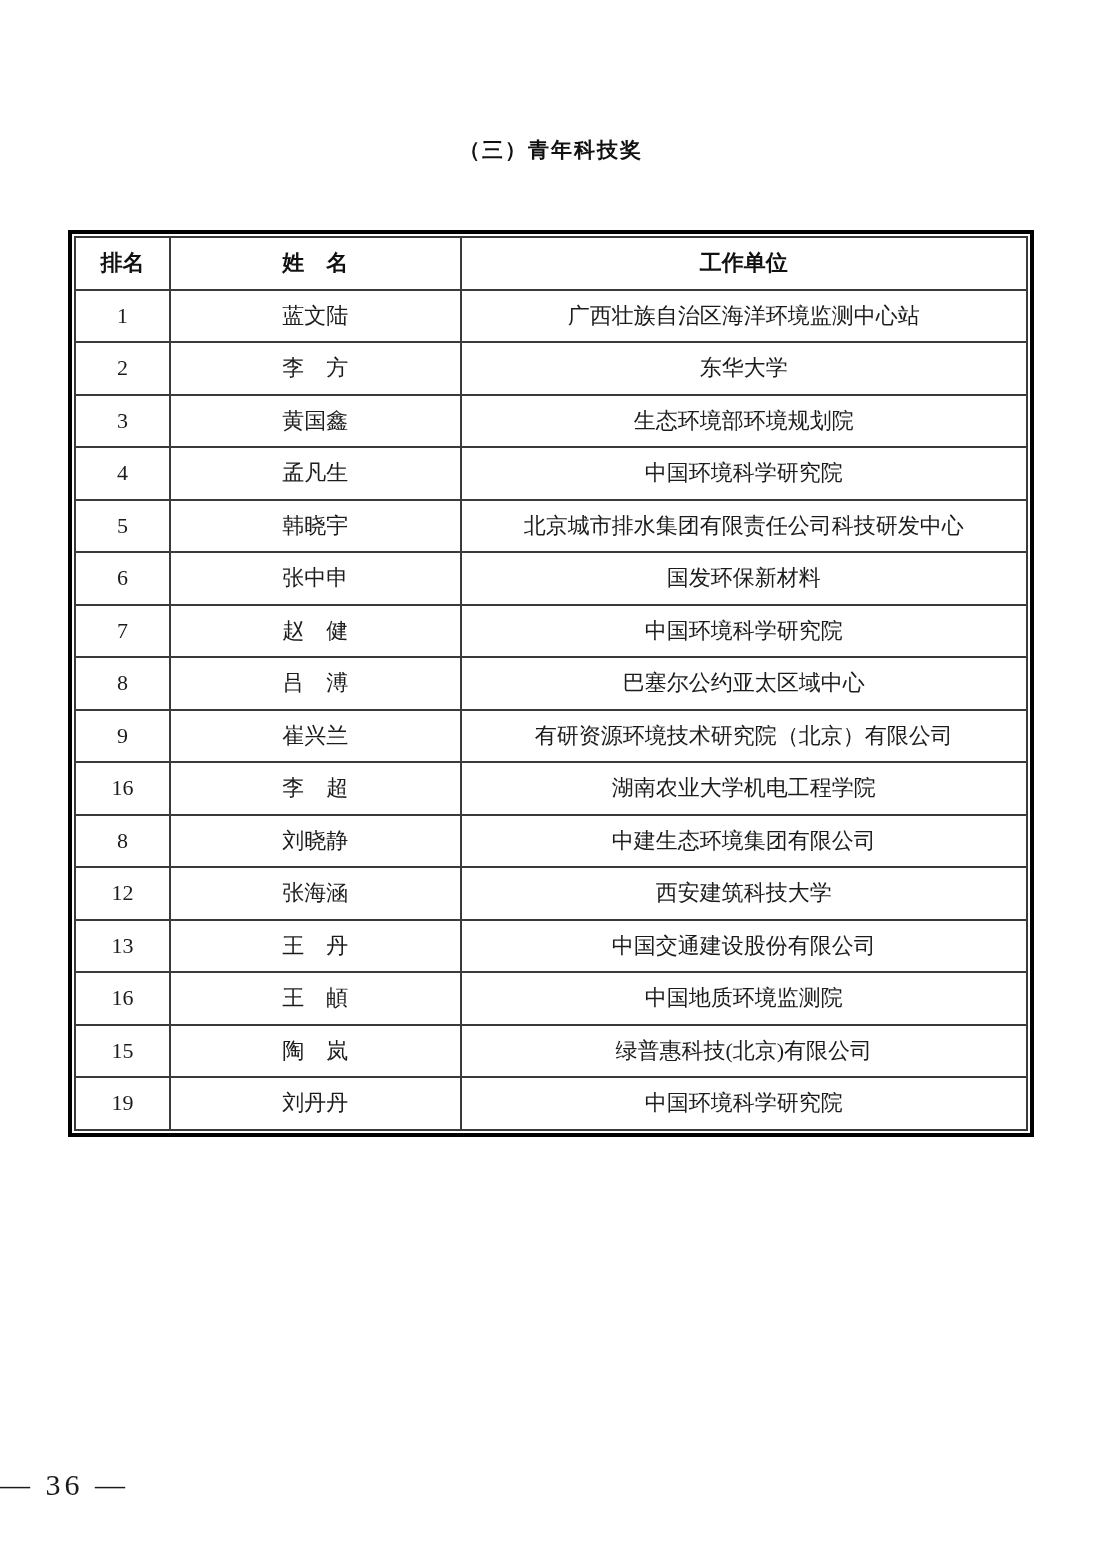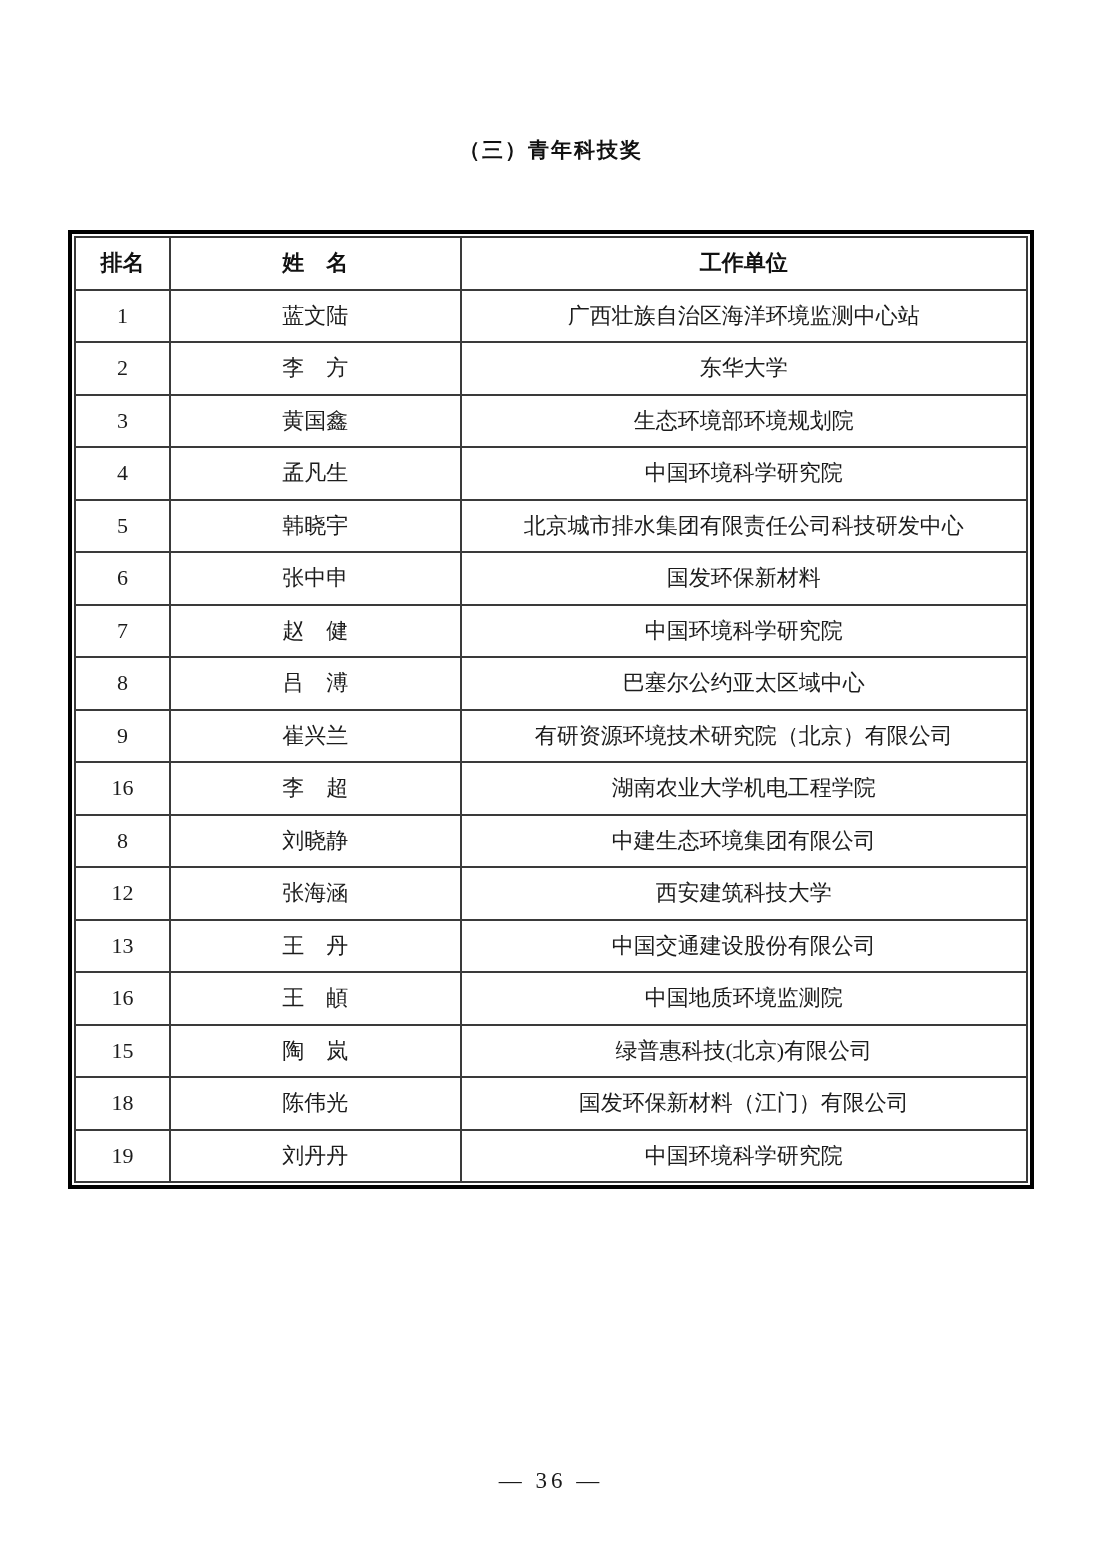--- a/index.html
+++ b/index.html
@@ -61,22 +61,22 @@
     color: #111111;
   }
   .col-rank  { width: 10%; }
   .col-name  { width: 30.5%; }
   .col-unit  { width: 59.5%; }
   .page-footer {
     position: absolute;
     top: 1468px;
     left: 0;
     width: 100%;
-    text-align: center;
-    font-size: 23px;
+    text-align: left;
+    font-size: 30px;
     letter-spacing: 4px;
     color: #1a1a1a;
   }
 </style>
 </head>
 <body>
 
 <div class="page">
 
   <h1 class="doc-title">（三）青年科技奖</h1>
@@ -165,25 +165,20 @@
     <td>16</td>
     <td>王　頔</td>
     <td>中国地质环境监测院</td>
   </tr>
           <tr>
     <td>15</td>
     <td>陶　岚</td>
     <td>绿普惠科技(北京)有限公司</td>
   </tr>
           <tr>
-    <td>18</td>
-    <td>陈伟光</td>
-    <td>国发环保新材料（江门）有限公司</td>
-  </tr>
-          <tr>
     <td>19</td>
     <td>刘丹丹</td>
     <td>中国环境科学研究院</td>
   </tr>
         </tbody>
     </table>
   </div>
 
   <div class="page-footer">— 36 —</div>
 

